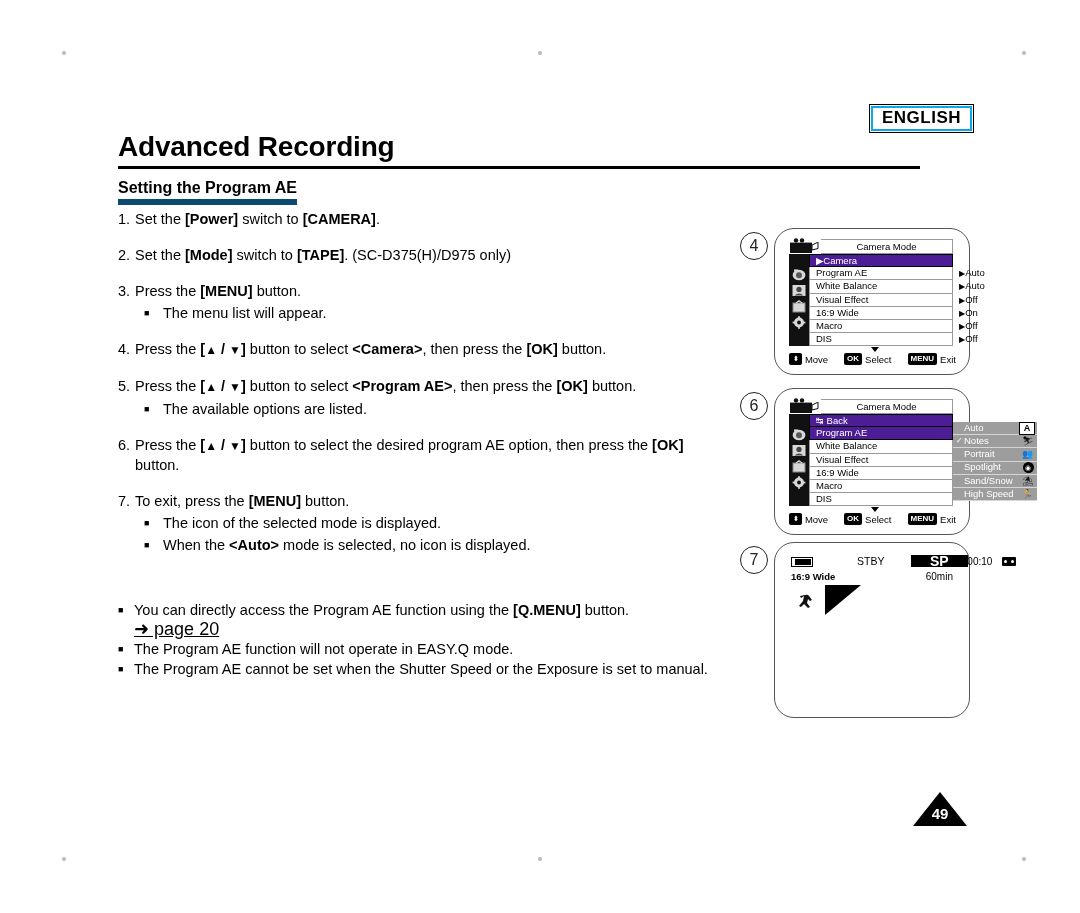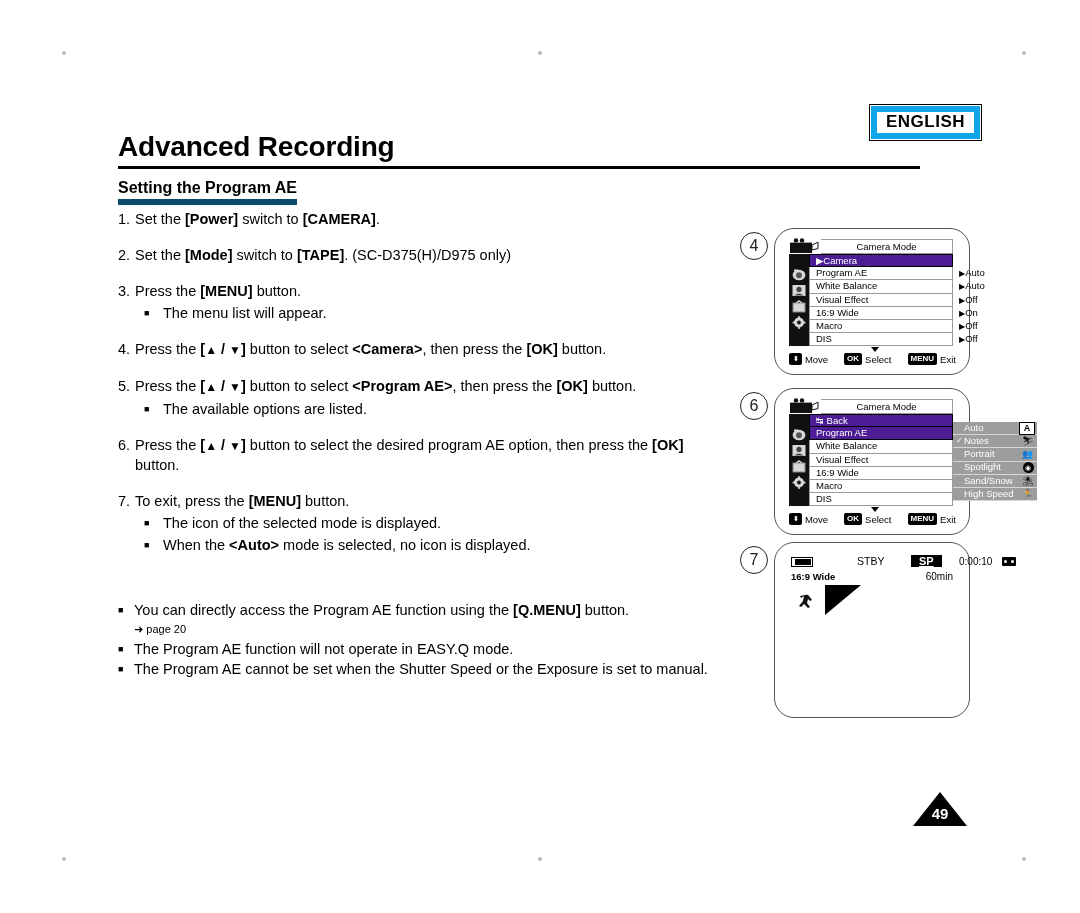--- a/index.html
+++ b/index.html
@@ -13,21 +13,21 @@
 
   
   .regmark{position:absolute;width:4px;height:4px;background:#b9b9b9;border-radius:50%;}
 
   
   .lang-badge{
     position:absolute;left:869px;top:104px;
     border:1px solid #000;padding:1px;
   }
   .lang-badge .inner{
-    border:6px solid #0ea5e9;padding:1px 9px 2px 9px;
+    border:2px solid #0ea5e9;padding:1px 9px 2px 9px;
     font-size:17px;font-weight:bold;letter-spacing:.5px;line-height:18px;
   }
   .chapter-title{
     position:absolute;left:118px;top:131px;
     font-size:28px;font-weight:bold;letter-spacing:-.2px;
   }
   .title-rule{
     position:absolute;left:118px;top:166px;width:802px;height:3px;background:#000;
   }
   .section-title{
@@ -48,21 +48,21 @@
   .sub .subtext{flex:1;font-size:14.5px;line-height:19px;}
   b{font-weight:bold;}
   .tri{font-size:12px;letter-spacing:0;}
 
   
   .notes{position:absolute;left:118px;top:600px;width:610px;}
   .notes-head{font-size:15px;font-weight:bold;margin-bottom:3px;}
   .note{display:flex;font-size:14.5px;line-height:20px;}
   .note .bullet{flex:0 0 16px;font-size:9px;line-height:20px;}
   .note .ntext{flex:1;}
-  .pageref{font-size:11px;line-height:19px;}
+  .pageref{font-size:18px;line-height:19px;text-decoration:underline;}
 
   
   .pagenum{
     position:absolute;left:913px;top:792px;width:54px;height:34px;
   }
   .pagenum .tribg{
     position:absolute;left:0;top:0;width:0;height:0;
     border-left:27px solid transparent;border-right:27px solid transparent;
     border-bottom:34px solid #000;
   }
@@ -163,21 +163,21 @@
   .vf-top{display:flex;align-items:center;font-size:10px;position:relative;height:14px;}
   .batt{
     width:22px;height:10px;border:1.5px solid #000;position:relative;box-sizing:border-box;
   }
   .batt:before{
     content:"";position:absolute;left:3px;top:1px;width:16px;height:6px;background:#000;
   }
   .vf-stby{position:absolute;left:66px;top:0;font-size:10.5px;line-height:13px;}
   .sp-badge{
     position:absolute;left:120px;top:0;background:#000;color:#fff;
-    font-size:11px;font-weight:bold;line-height:12px;padding:0 8px;
+    font-size:14px;font-weight:bold;line-height:12px;padding:0 19px;
     text-decoration:underline;
   }
   .vf-time{position:absolute;left:168px;top:0;font-size:10px;line-height:13px;}
   .tape-icon{
     position:absolute;left:211px;top:2px;width:14px;height:9px;background:#000;
     border-radius:1px;
   }
   .tape-icon:before,.tape-icon:after{
     content:"";position:absolute;top:3px;width:3px;height:3px;background:#fff;border-radius:50%;
   }

